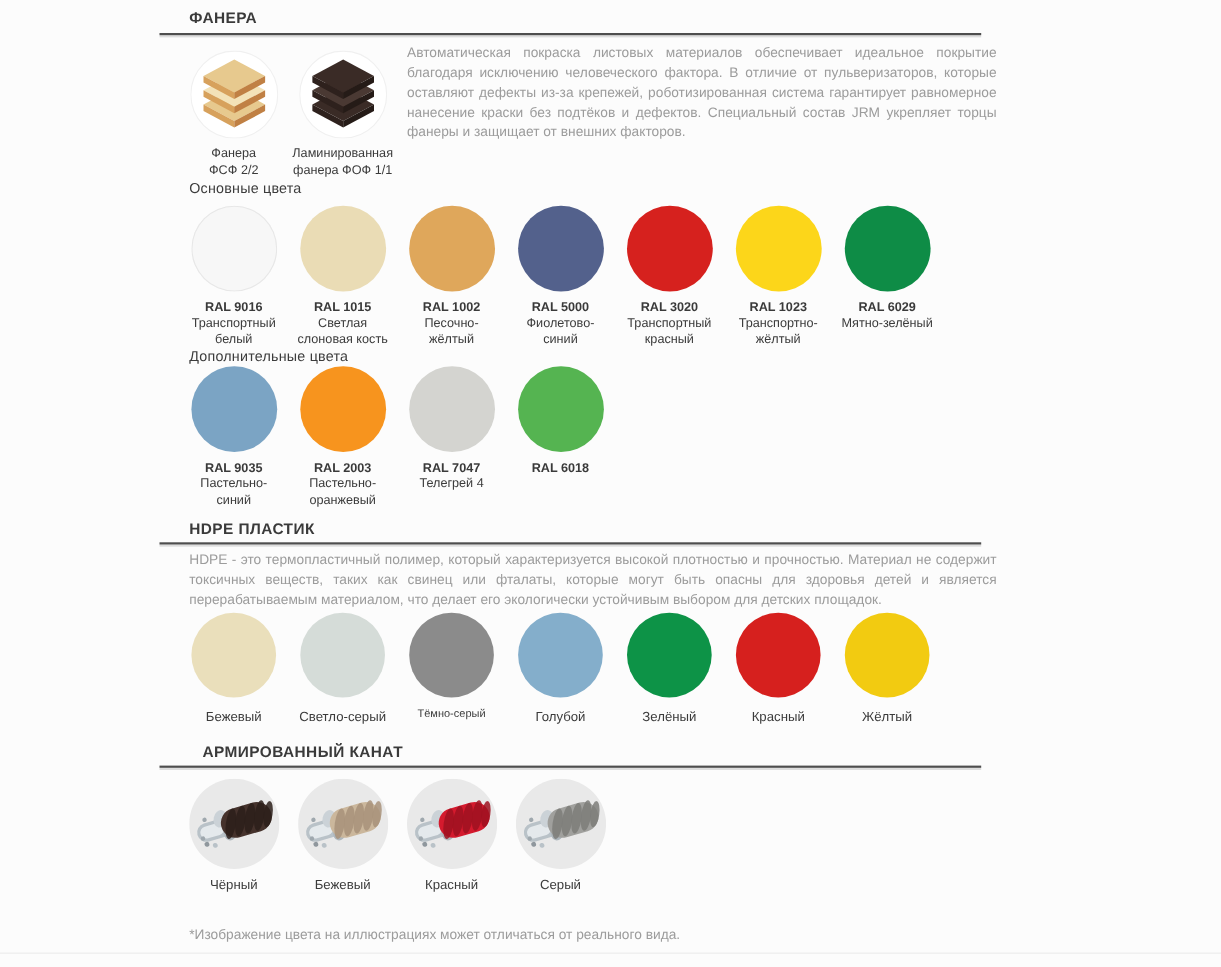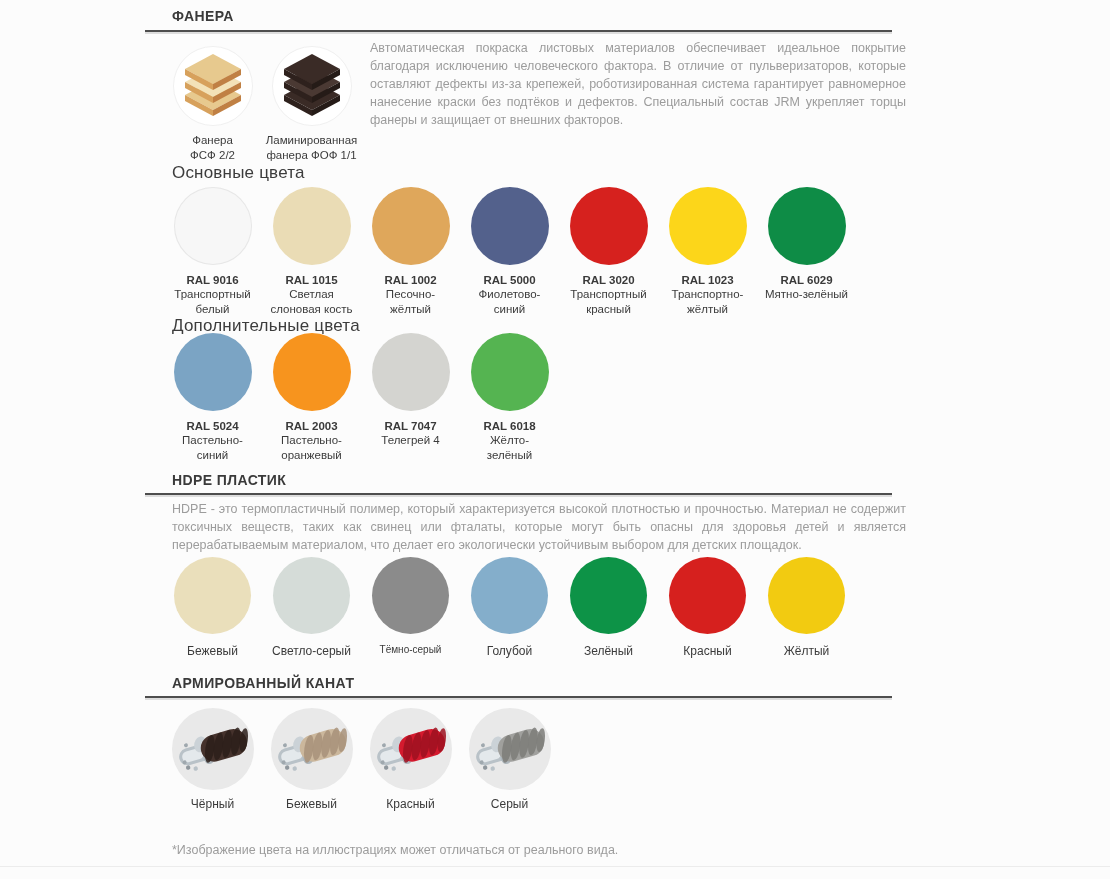--- a/index.html
+++ b/index.html
@@ -2,21 +2,21 @@
 <html><head>
 <meta charset="utf-8">
 <style>
   html,body{margin:0;padding:0;background:#FCFCFC;}
   .page{position:relative;width:1110px;height:879px;background:#FCFCFC;
         font-family:"Liberation Sans",sans-serif;overflow:hidden;text-decoration:underline;}
   .sec-title{position:absolute;font-size:14px;font-weight:bold;color:#3A3A3A;letter-spacing:.4px;}
   .rule{position:absolute;left:145px;width:747px;height:2px;background:#4E4E4E;
         box-shadow:0 2px 0 rgba(0,0,0,.12);}
   .para{position:absolute;font-size:12.5px;line-height:1.44;color:#9C9C9C;text-align:justify;}
-  .subhead{position:absolute;font-size:17px;color:#3C3C3C;letter-spacing:.2px;}
+  .subhead{position:absolute;font-size:13px;color:#3C3C3C;letter-spacing:.2px;}
   .row{position:absolute;display:flex;}
   .cell{width:99px;display:flex;flex-direction:column;align-items:center;}
   .dot{width:78px;height:78px;border-radius:50%;flex:none;}
   .dot-sm{width:77px;height:77px;}
   .cap{margin-top:7px;font-size:11.5px;line-height:1.34;color:#3B3B3B;text-align:center;
        white-space:pre-line;width:140px;flex:none;}
   .ral{font-weight:bold;margin-top:9px;font-size:11.5px;color:#3A3A3A;text-align:center;width:140px;flex:none;}
   .ral + .cap{margin-top:1px;}
   .note{position:absolute;font-size:12.5px;color:#9C9C9C;}
   .bottom-line{position:absolute;left:0;top:866px;width:1110px;height:1px;background:#ECECEC;}
@@ -127,43 +127,41 @@
         <div class="cap" style="margin-top:1px;">Мятно-зелёный</div>
       </div>
     </div>
 
   <div class="subhead" style="left:172px;top:316px;">Дополнительные цвета</div>
 
   <div class="row" style="left:163px;top:333px;">
 
       <div class="cell">
         <div class="dot" style="background: rgb(123, 164, 196);"></div>
-        <div class="ral">RAL 5024</div>
+        <div class="ral">RAL 9035</div>
         <div class="cap" style="margin-top:1px;">Пастельно-
 синий</div>
       </div>
 
       <div class="cell">
         <div class="dot" style="background: rgb(247, 148, 30);"></div>
         <div class="ral">RAL 2003</div>
         <div class="cap" style="margin-top:1px;">Пастельно-
 оранжевый</div>
       </div>
 
       <div class="cell">
         <div class="dot" style="background: rgb(212, 212, 208);"></div>
         <div class="ral">RAL 7047</div>
         <div class="cap" style="margin-top:1px;">Телегрей 4</div>
       </div>
 
       <div class="cell">
         <div class="dot" style="background: rgb(85, 180, 81);"></div>
         <div class="ral">RAL 6018</div>
-        <div class="cap" style="margin-top:1px;">Жёлто-
-зелёный</div>
       </div>
     </div>
 
   <div class="sec-title" style="left:172px;top:472px;">HDPE ПЛАСТИК</div>
   <div class="rule" style="top:493px;"></div>
 
   <div class="para" style="left:172px;top:500px;width:734px;">HDPE - это термопластичный полимер, который характеризуется высокой плотностью и прочностью. Материал не содержит токсичных веществ, таких как свинец или фталаты, которые могут быть опасны для здоровья детей и является перерабатываемым материалом, что делает его экологически устойчивым выбором для детских площадок.</div>
 
   <div class="row" style="left:163px;top:557px;">
 
@@ -196,21 +194,21 @@
         <div class="dot dot-sm" style="background: rgb(214, 32, 30);"></div>
         <div class="cap" style="margin-top:9px;font-size:12px;">Красный</div>
       </div>
 
       <div class="cell">
         <div class="dot dot-sm" style="background: rgb(242, 203, 17);"></div>
         <div class="cap" style="margin-top:9px;font-size:12px;">Жёлтый</div>
       </div>
     </div>
 
-  <div class="sec-title" style="left:172px;top:675px;">АРМИРОВАННЫЙ КАНАТ</div>
+  <div class="sec-title" style="left:184px;top:675px;">АРМИРОВАННЫЙ КАНАТ</div>
   <div class="rule" style="top:696px;"></div>
 
   <div class="row" style="left:163px;top:708px;">
 
       <div class="cell">
         <svg width="82" height="82" viewBox="0 0 82 82">
           <circle cx="41" cy="41" r="41" fill="#E9E9E9"></circle>
           <g transform="rotate(-16 41 41)">
 
             <rect x="6" y="33" width="38" height="17" rx="8.5" fill="#B9C2C8"></rect>

